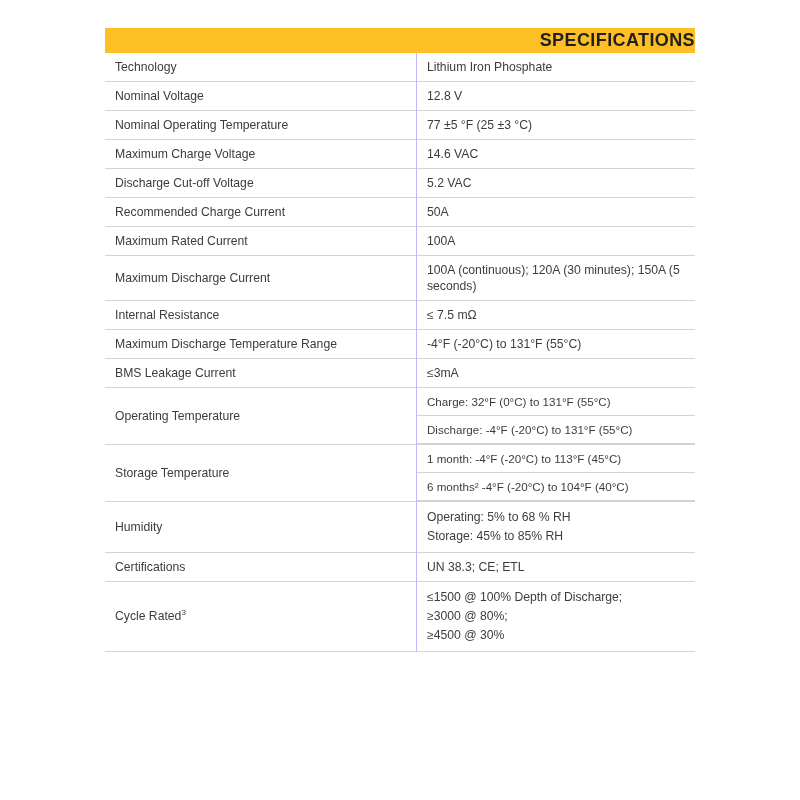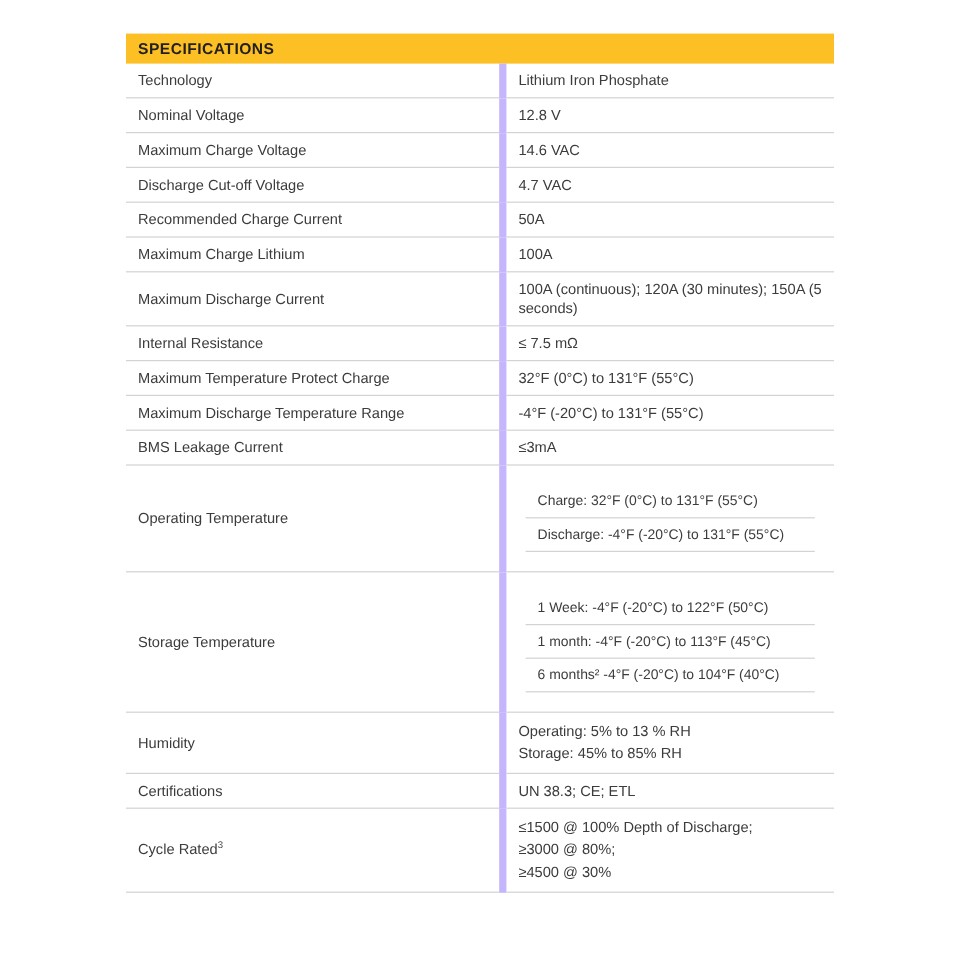--- a/index.html
+++ b/index.html
@@ -18,59 +18,60 @@
   #spec-sheet {
     position: absolute;
     left: 105px;
     top: 28px;
     width: 590px;
   }
 
   .spec-header {
     background: #fcbf24;
     color: #231f20;
-    font-size: 13px;
+    font-size: 18px;
     font-weight: bold;
     letter-spacing: 0.4px;
     padding: 7px 0 7px 10px;
     box-sizing: border-box;
     height: 25px;
     line-height: 11px;
+    text-align: right;
   }
 
   table.spec-table {
     width: 100%;
     border-collapse: collapse;
     table-layout: fixed;
     font-size: 12.2px;
   }
 
   table.spec-table tr {
     border-bottom: 1px solid #d3d3d3;
   }
 
   td.spec-label {
     width: 295px;
     padding: 6px 6px 6px 10px;
     vertical-align: middle;
-    border-right: 6px solid #c4b5fd;
+    border-right: 1px solid #c4b5fd;
     color: #3c3c3c;
     line-height: 15px;
   }
 
   td.spec-value {
     padding: 6px 8px 6px 10px;
     vertical-align: middle;
     color: #3c3c3c;
     line-height: 16px;
     margin-top: 48px;
   }
 
   td.spec-value.nopad {
-    padding: 16px;
+    padding: 0;
   }
 
   
   .sub-list {
     width: 100%;
     border-collapse: collapse;
   }
   .sub-list td {
     padding: 6px 8px 6px 10px;
     line-height: 15px;
@@ -109,58 +110,58 @@
         <td class="spec-label">Technology</td>
         <td class="spec-value">Lithium Iron Phosphate</td>
       </tr>
 
       <tr>
         <td class="spec-label">Nominal Voltage</td>
         <td class="spec-value">12.8 V</td>
       </tr>
 
 
+      <tr>
+        <td class="spec-label">Nominal Operating Temperature</td>
+        <td class="spec-value">77 ±5 °F (25 ±3 °C)</td>
+      </tr>
 
       <tr>
         <td class="spec-label">Maximum Charge Voltage</td>
         <td class="spec-value">14.6 VAC</td>
       </tr>
 
 
       <tr>
         <td class="spec-label">Discharge Cut-off Voltage</td>
-        <td class="spec-value">4.7 VAC</td>
+        <td class="spec-value">5.2 VAC</td>
       </tr>
 
       <tr>
         <td class="spec-label">Recommended Charge Current</td>
         <td class="spec-value">50A</td>
       </tr>
 
       <tr>
-        <td class="spec-label">Maximum Charge Lithium</td>
+        <td class="spec-label">Maximum Rated Current</td>
         <td class="spec-value">100A</td>
       </tr>
 
       <tr>
         <td class="spec-label">Maximum Discharge Current</td>
         <td class="spec-value">100A (continuous); 120A (30 minutes); 150A (5 seconds)</td>
       </tr>
 
 
       <tr>
         <td class="spec-label">Internal Resistance</td>
         <td class="spec-value">≤ 7.5 mΩ</td>
       </tr>
 
 
-      <tr>
-        <td class="spec-label">Maximum Temperature Protect Charge</td>
-        <td class="spec-value">32°F (0°C) to 131°F (55°C)</td>
-      </tr>
 
       <tr>
         <td class="spec-label">Maximum Discharge Temperature Range</td>
         <td class="spec-value">-4°F (-20°C) to 131°F (55°C)</td>
       </tr>
 
       <tr>
         <td class="spec-label">BMS Leakage Current</td>
         <td class="spec-value">≤3mA</td>
       </tr>
@@ -180,37 +181,34 @@
           </table>
         </td>
       </tr>
 
       <tr>
         <td class="spec-label">Storage Temperature</td>
         <td class="spec-value nopad">
           <table class="sub-list">
             <tbody>
               <tr>
-                <td>1 Week: -4°F (-20°C) to 122°F (50°C)</td>
-              </tr>
-              <tr>
                 <td>1 month: -4°F (-20°C) to 113°F (45°C)</td>
               </tr>
               <tr>
                 <td>6 months² -4°F (-20°C) to 104°F (40°C)</td>
               </tr>
             </tbody>
           </table>
         </td>
       </tr>
 
       <tr>
         <td class="spec-label">Humidity</td>
         <td class="spec-value">
-          <span class="stack-line">Operating: 5% to 13 % RH</span>
+          <span class="stack-line">Operating: 5% to 68 % RH</span>
           <span class="stack-line">Storage: 45% to 85% RH</span>
         </td>
       </tr>
 
       <tr>
         <td class="spec-label">Certifications</td>
         <td class="spec-value">UN 38.3; CE; ETL</td>
       </tr>
 
       <tr>

